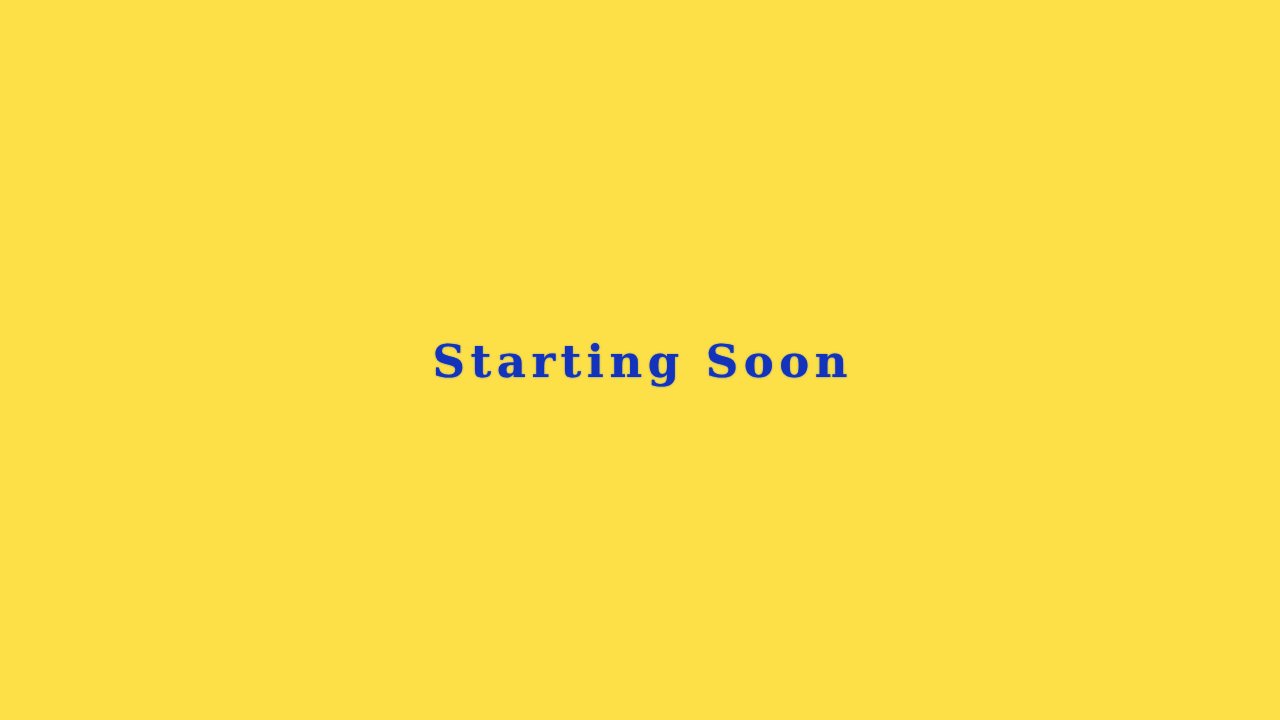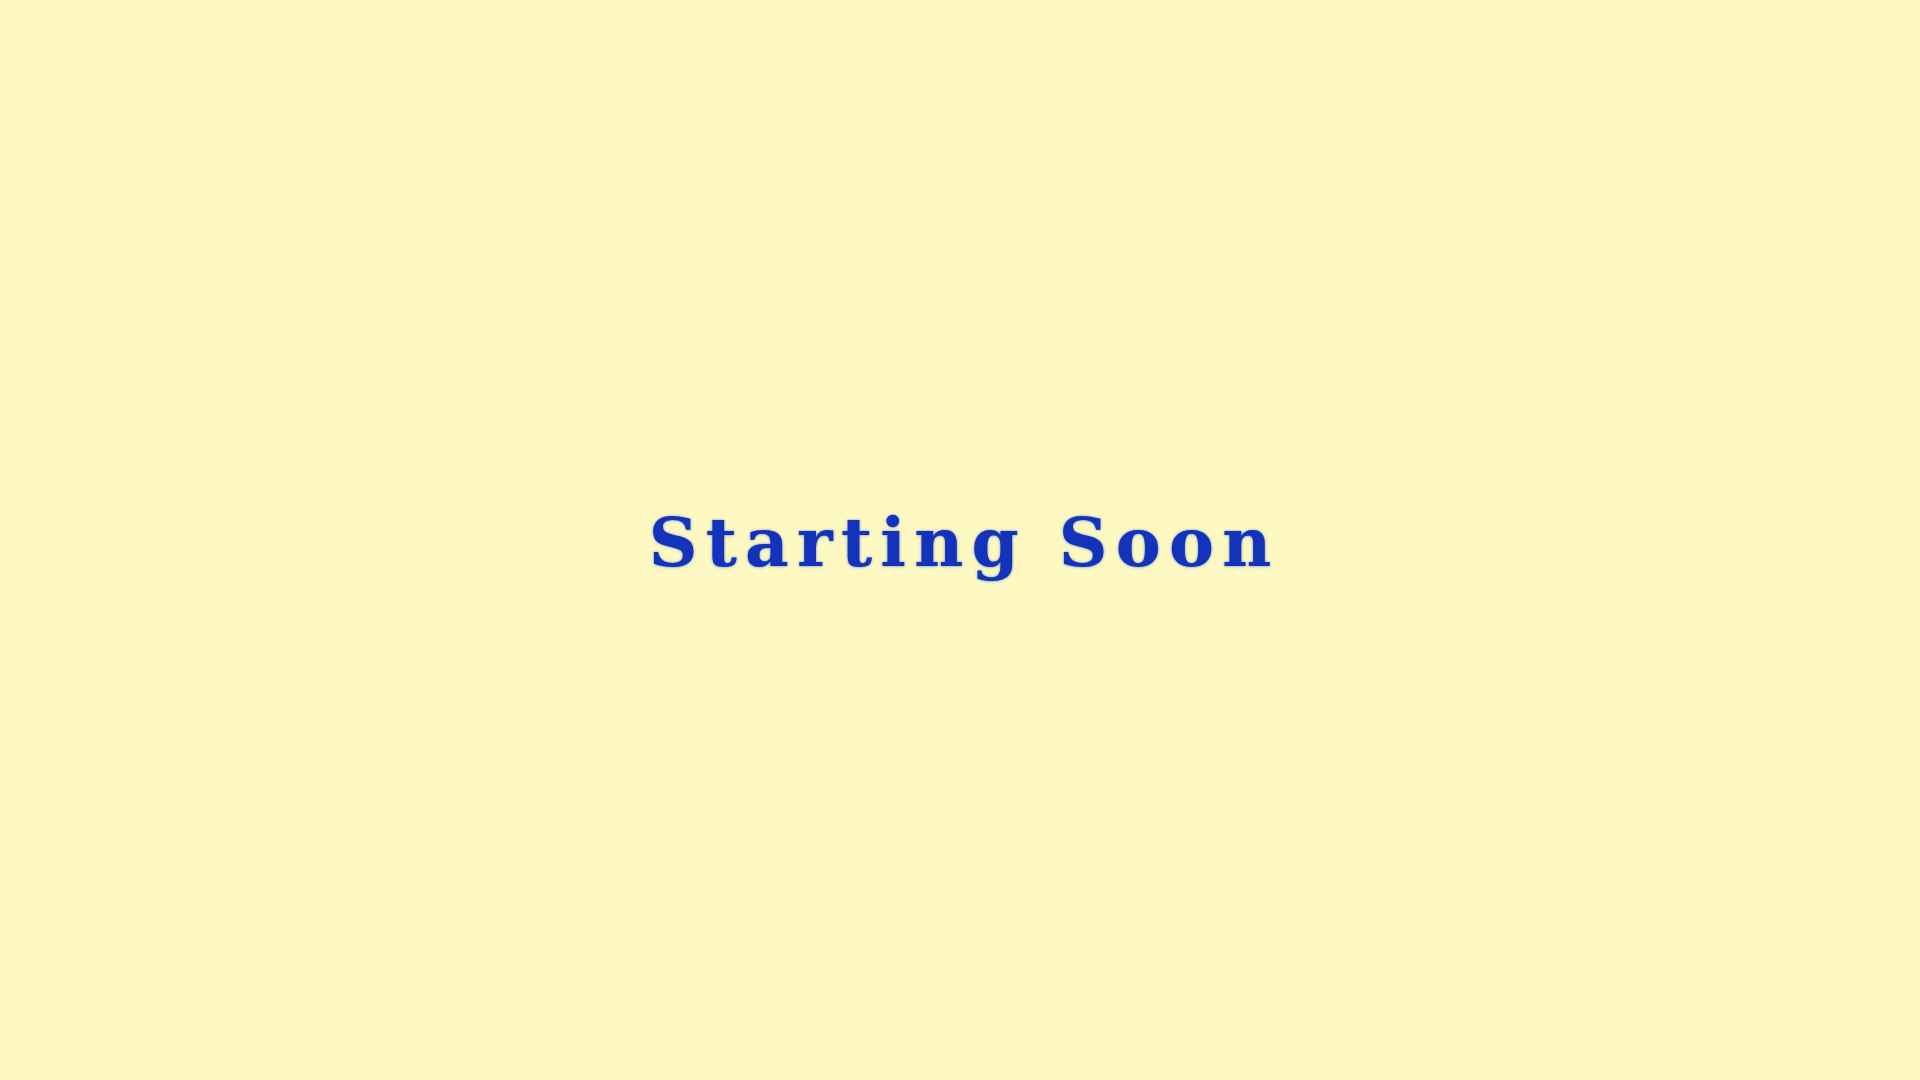--- a/index.html
+++ b/index.html
@@ -55,19 +55,19 @@
     text-shadow:
       0 0 1px rgba(20, 51, 187, 0.55),
       0 0 2.5px rgba(60, 110, 210, 0.30),
       0 1px 2px rgba(120, 170, 215, 0.22);
     -webkit-font-smoothing: antialiased;
   }
 </style>
 </head>
 <body>
 
-<div id="stage" style="background: #fef9c3;">
+<div id="stage" style="background: #fde047;">
 
   <div id="message-block">
     <h1 id="headline" style="color: rgb(20, 51, 187); font-size: 45px; letter-spacing: 5.5px; margin-right: -5.5px;">Starting Soon</h1>
   </div>
 
 </div>
 
 </body></html>

